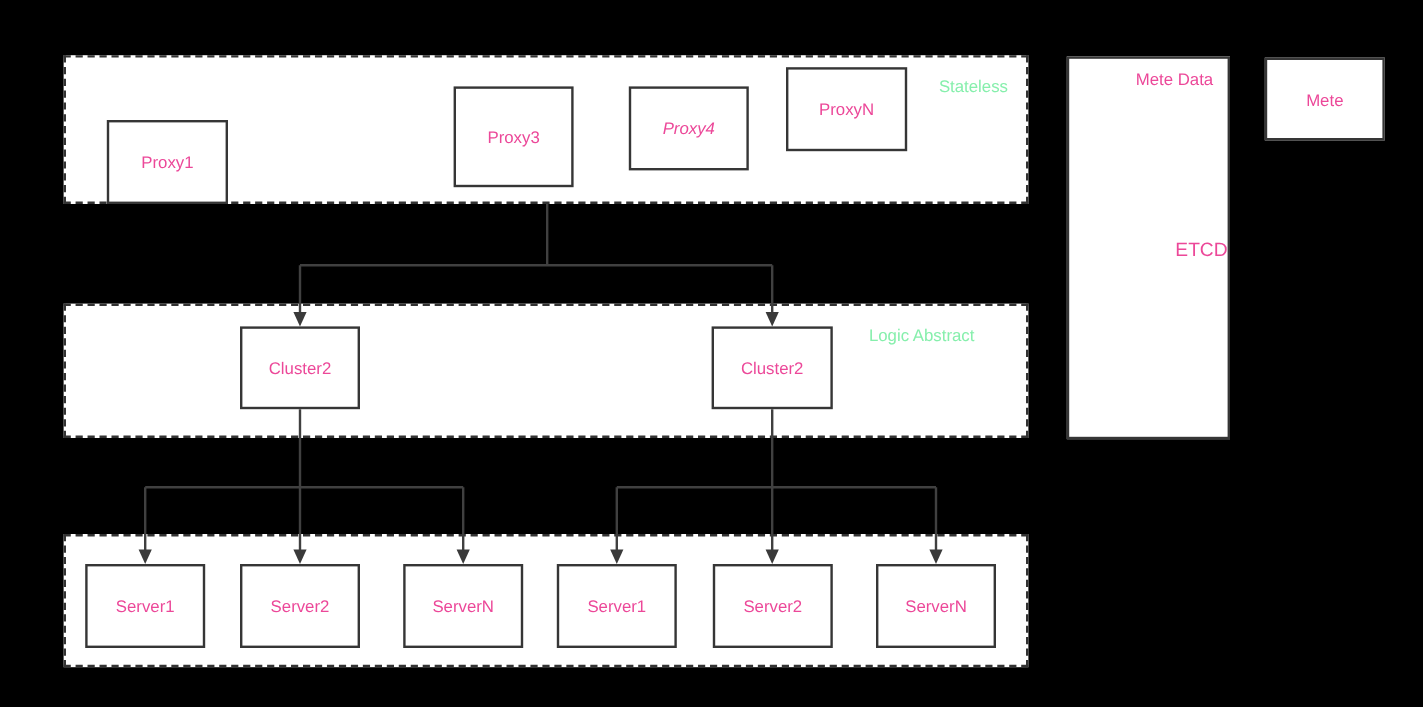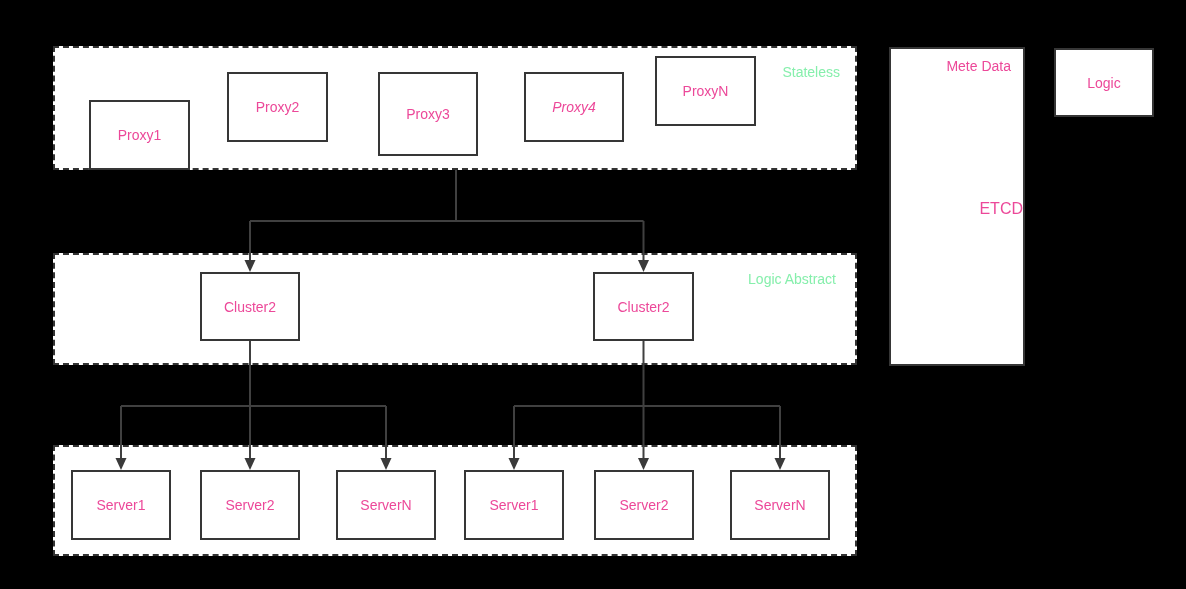--- a/index.html
+++ b/index.html
@@ -38,21 +38,21 @@
     align-items: center;
     justify-content: center;
     font-size: 14px;
     color: #ec4899;
   }
   #region-stateless { left: 53px; top: 46px;  width: 804px; height: 124px; }
   #region-logic     { left: 53px; top: 253px; width: 804px; height: 112px; }
   #region-servers   { left: 53px; top: 445px; width: 804px; height: 111px; }
 
   #label-stateless { left: 640px; top: 64px;  width: 200px; }
-  #label-logic     { left: 636px; top: 271px; width: 200px; }
+  #label-logic     { left: 612px; top: 271px; width: 200px; }
 
   #node-proxy1 { left: 89px;  top: 72px; width: 101px; height: 70px; margin-top: 28px; }
   #node-proxy2 { left: 227px; top: 72px; width: 101px; height: 70px; }
   #node-proxy3 { left: 378px; top: 72px; width: 100px; height: 84px; }
   #node-proxy4 { left: 524px; top: 72px; width: 100px; height: 70px; font-style: italic; }
   #node-proxyN { left: 655px; top: 56px; width: 101px; height: 70px; }
 
   #node-cluster1 { left: 200px; top: 272px; width: 100px; height: 69px; }
   #node-cluster2 { left: 593px; top: 272px; width: 101px; height: 69px; }
 
@@ -91,21 +91,20 @@
   #connector-layer polygon { fill: #3a3a3a; stroke: none; }
 </style>
 </head>
 <body>
 
 <div class="stage">
 
   <div class="region" id="region-stateless"></div>
   <div class="region-label" id="label-stateless">Stateless</div>
   <div class="node" id="node-proxy1">Proxy1</div>
-  <div class="node" id="node-proxy2">Proxy2</div>
   <div class="node" id="node-proxy3">Proxy3</div>
   <div class="node" id="node-proxy4">Proxy4</div>
   <div class="node" id="node-proxyN">ProxyN</div>
 
   <div class="region" id="region-logic"></div>
   <div class="region-label" id="label-logic">Logic Abstract</div>
   <div class="node" id="node-cluster1">Cluster2</div>
   <div class="node" id="node-cluster2">Cluster2</div>
 
   <div class="region" id="region-servers"></div>
@@ -114,21 +113,21 @@
   <div class="node" id="node-serverNa">ServerN</div>
   <div class="node" id="node-server1b">Server1</div>
   <div class="node" id="node-server2b">Server2</div>
   <div class="node" id="node-serverNb">ServerN</div>
 
   <div class="node" id="node-metadata">
     <span id="metadata-title">Mete Data</span>
     <span id="metadata-store">ETCD</span>
   </div>
 
-  <div class="node" id="node-admin">Logic</div>
+  <div class="node" id="node-admin">Mete</div>
 
   <svg id="connector-layer" viewBox="0 0 1186 589" xmlns="http://www.w3.org/2000/svg">
     <g>
       <path d="M456 170 L456 221 M250 221 L643.5 221 M250 221 L250 261 M643.5 221 L643.5 261"></path>
       <polygon points="244.5,260 255.5,260 250,272"></polygon>
       <polygon points="638,260 649,260 643.5,272"></polygon>
     </g>
     <g>
       <path d="M250 341 L250 406 M121 406 L386 406 M121 406 L121 459 M250 406 L250 459 M386 406 L386 459"></path>
       <polygon points="115.5,458 126.5,458 121,470"></polygon>

